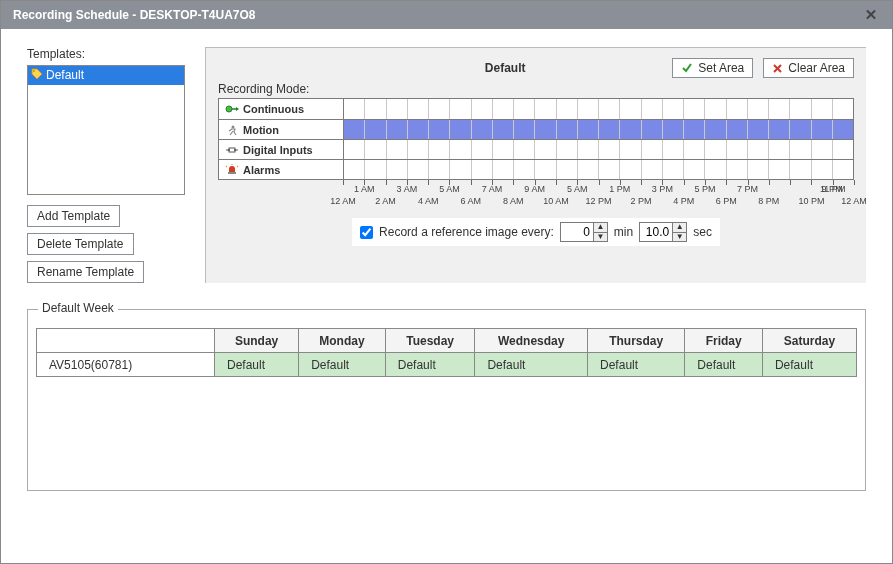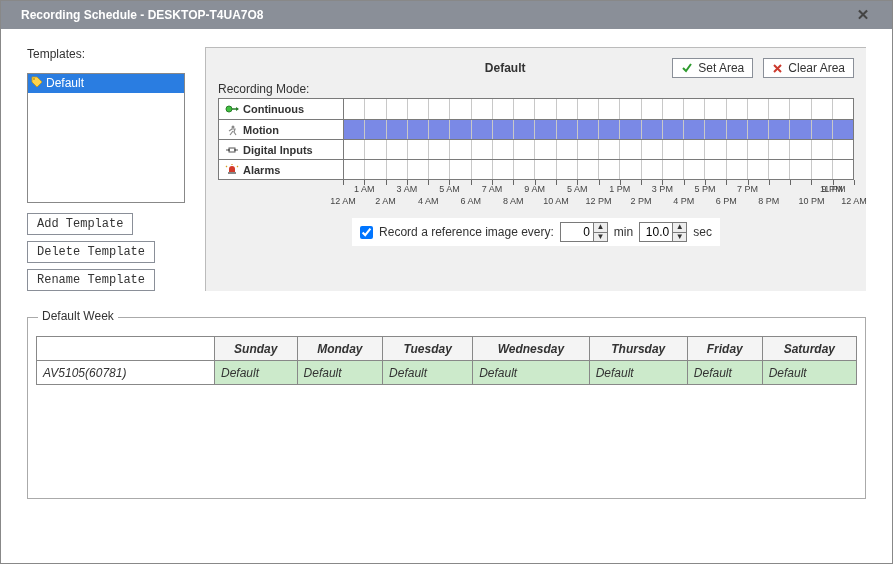--- a/index.html
+++ b/index.html
@@ -1,28 +1,28 @@
 <!DOCTYPE html>
 <html><head>
 <meta charset="utf-8">
 <style>
   * { box-sizing: border-box; }
   html, body { margin:0; padding:0; height:100%; font-family: "Segoe UI", Tahoma, sans-serif; font-size:12px; color:#333; background:#fff; }
   .window { width:893px; height:564px; border:1px solid #888; display:flex; flex-direction:column; position:relative; }
-  .titlebar { height:28px; background:#8a8f98; color:#fff; display:flex; align-items:center; padding:0 20px; font-weight:600; }
+  .titlebar { height:28px; background:#8a8f98; color:#fff; display:flex; align-items:center; padding:0 12px; font-weight:600; }
   .titlebar .close { margin-left:auto; width:18px; text-align:center; font-size:15px; color:#444; cursor:pointer; }
   .content { flex:1; padding:18px 26px 8px 26px; overflow:hidden; }
   .top-region { display:flex; gap:20px; }
   .templates-panel { width:158px; display:flex; flex-direction:column; }
-  .section-label { margin-bottom:12px; }
+  .section-label { margin-bottom:4px; }
   .list-box { border:1px solid #888; height:130px; background:#fff; }
   .list-item { padding:2px 6px 3px 18px; position:relative; cursor:pointer; }
   .list-item.selected { background:#2a7de1; color:#fff; }
   .list-item .tag-glyph { position:absolute; left:3px; top:2px; width:12px; height:12px; }
-  .btn-stack { margin-top:10px; display:flex; flex-direction:column; gap:6px;font-family:Liberation Mono, monospace; }
+  .btn-stack { margin-top:10px; display:flex; flex-direction:column; gap:6px; }
   .btn { border:1px solid #8a8f98; background:#fff; padding:3px 9px; text-align:center; cursor:pointer; user-select:none; width:max-content; }
   .main-panel { flex:1; border:1px solid #bbb; border-right:none; border-bottom:none; padding:10px 12px 4px 12px; background:#f0f0f0; display:flex; flex-direction:column; }
   .main-panel .header-row { display:flex; align-items:center; margin-bottom:4px; }
   .main-panel .title { font-weight:700; text-align:center; flex:1; }
   .area-btns { display:flex; gap:10px; }
   .area-btn { display:inline-flex; align-items:center; gap:5px; border:1px solid #8a8f98; background:#fff; padding:2px 8px; cursor:pointer; }
   .rec-label { font-size:12px; margin-bottom:2px; }
   .mode-grid { border:1px solid #7a7a7a; background:#fff; }
   .mode-row { display:flex; border-top:1px solid #7a7a7a; height:20px; }
   .mode-row:first-child { border-top:none; }
@@ -41,21 +41,21 @@
   .ref-row input[type=checkbox]{ margin:0; }
   .spinner { display:inline-flex; border:1px solid #7a7a7a; height:20px; }
   .spinner input { width:32px; border:none; text-align:right; padding:0 3px; font-size:12px; }
   .spinner .arrows { width:14px; border-left:1px solid #7a7a7a; display:flex; flex-direction:column; }
   .spinner .arrows span { flex:1; font-size:8px; line-height:8px; text-align:center; cursor:pointer; background:#eee; }
   .spinner .arrows span:first-child{ border-bottom:1px solid #7a7a7a;}
   
   .fieldset { border:1px solid #aaa; margin-top:26px; position:relative; padding:18px 8px 8px 8px; height:182px; }
   .fieldset .legend { position:absolute; top:-9px; left:10px; background:#fff; padding:0 4px; }
   .week-table { width:100%; border-collapse:collapse; border:1px solid #888; }
-  .week-table th, .week-table td { border:1px solid #888; font-size:12px; padding:4px 6px; height:24px;font-style:italic; }
+  .week-table th, .week-table td { border:1px solid #888; font-size:12px; padding:4px 12px; height:24px; }
   .week-table th:first-child { width:178px; }
   .week-table thead th { background:#f4f4f4; font-weight:700; text-align:center; }
   .week-table thead th:first-child { background:#fff; }
   .week-table tbody td { background:#fff; text-align:left; }
   .week-table tbody td.green { background:#cceacb; cursor:pointer; }
   
   .footer { padding:8px 26px 16px; display:flex; justify-content:flex-end; gap:14px; }
   .footer .btn { width:72px; text-align:center; padding:3px 0;}
   .footer .btn.primary { border:1px solid #2a7de1; outline:1px solid #2a7de1; outline-offset:-3px; }
   

